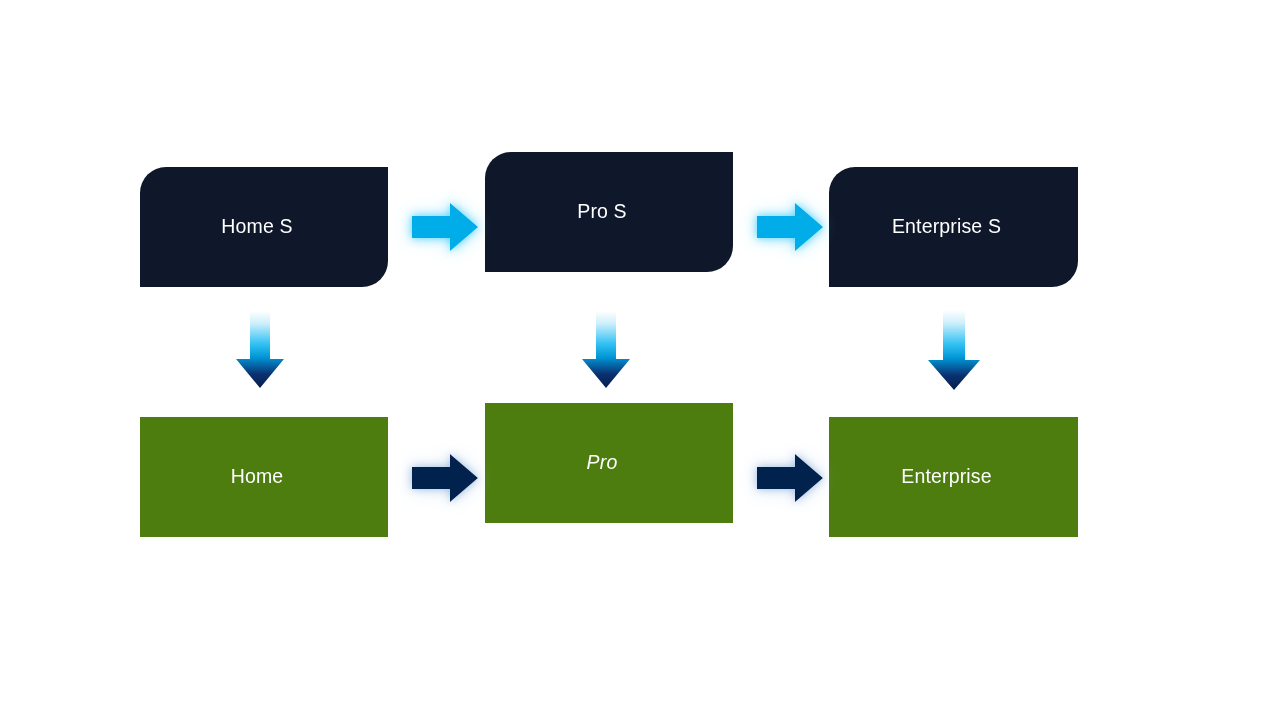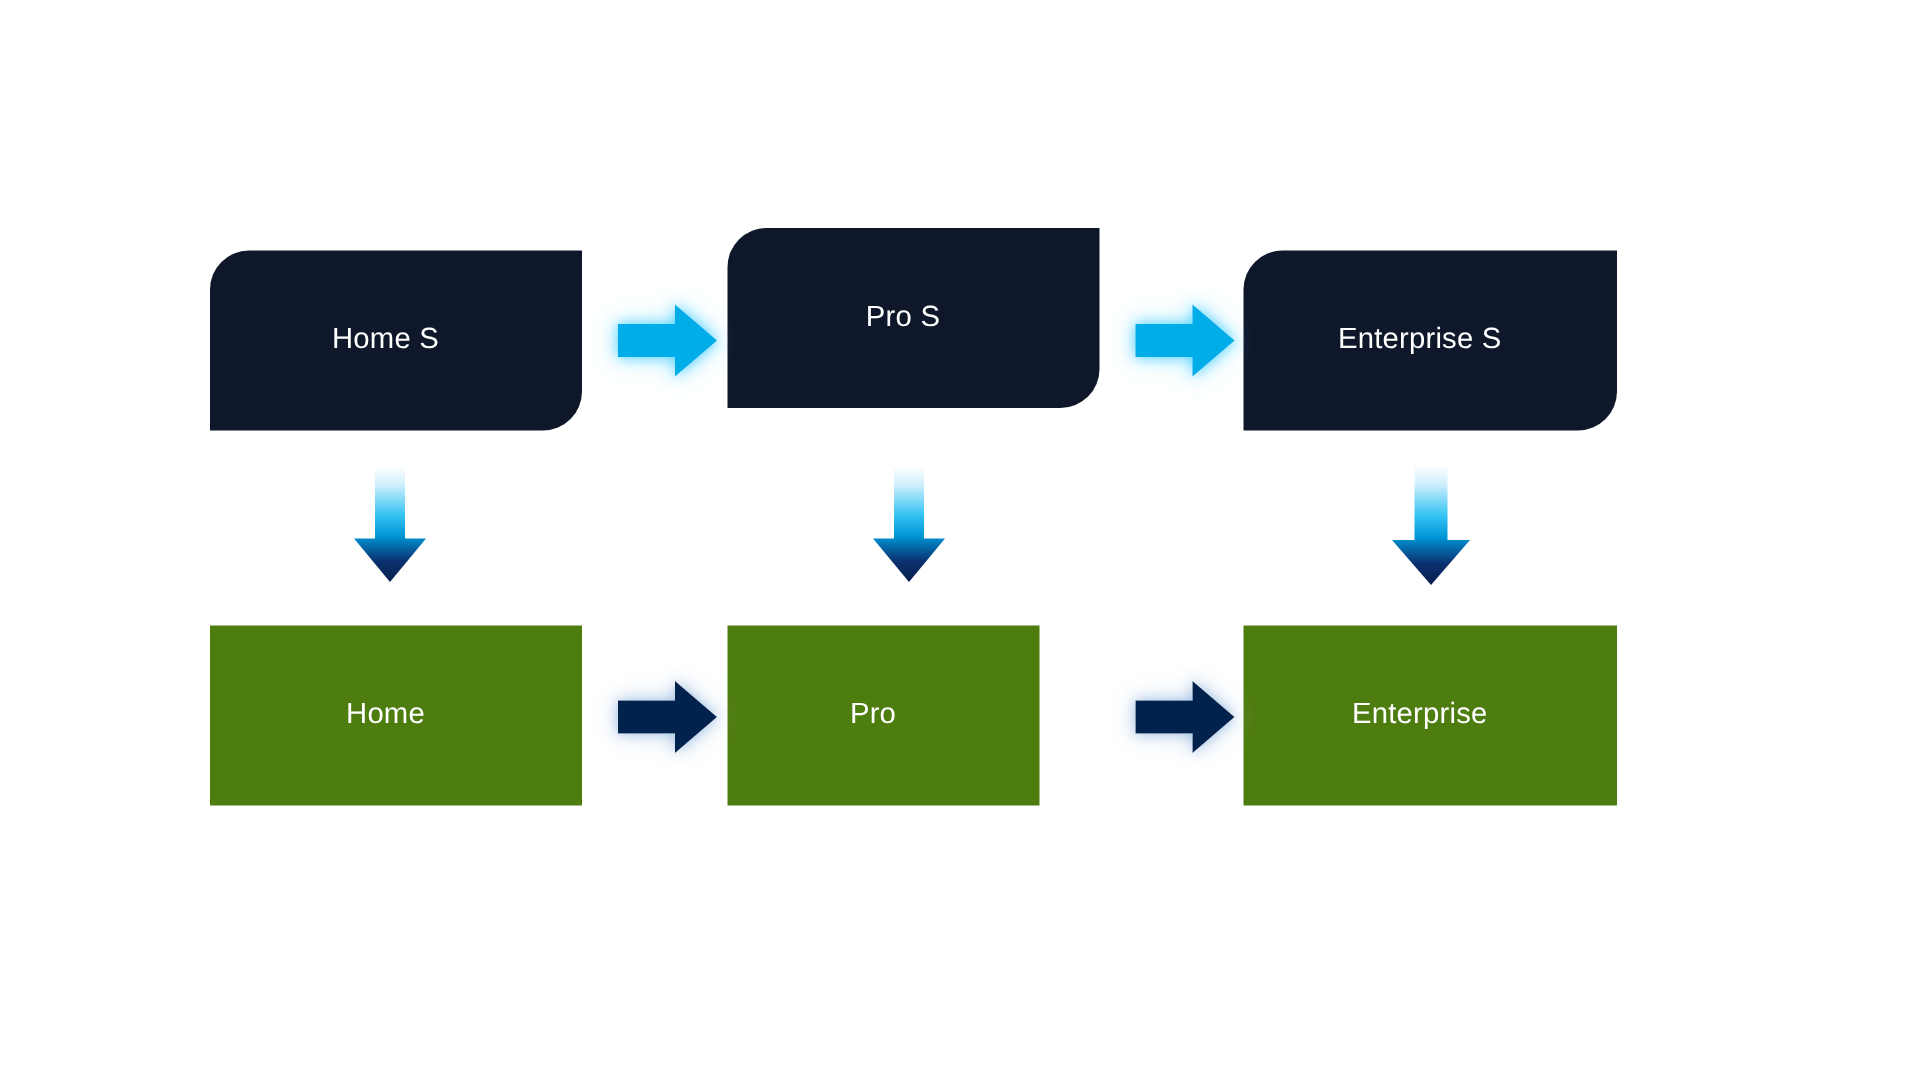--- a/index.html
+++ b/index.html
@@ -156,21 +156,21 @@
         </linearGradient>
       </defs>
       <path d="M19,3 L41,3 L41,53 L56,53 L30,83 L4,53 L19,53 Z" fill="url(#vg3)"></path>
     </svg>
   </div>
 
   <div class="node product" style="left:140px; top:417px; width:248px; height:120px;">
     <span class="node-label">Home</span>
   </div>
 
-  <div class="node product" style="left:485px; top:417px; width:208px; height:120px;">
+  <div class="node product" style="left:485px; top:403px; width:248px; height:120px;font-style:italic;">
     <span class="node-label">Pro</span>
   </div>
 
   <div class="node product" style="left:829px; top:417px; width:249px; height:120px;">
     <span class="node-label">Enterprise</span>
   </div>
 
   <div class="arrow" style="left:404px; top:449px;">
     <svg width="82" height="58" viewBox="0 0 82 58" aria-hidden="true">
       <defs>

